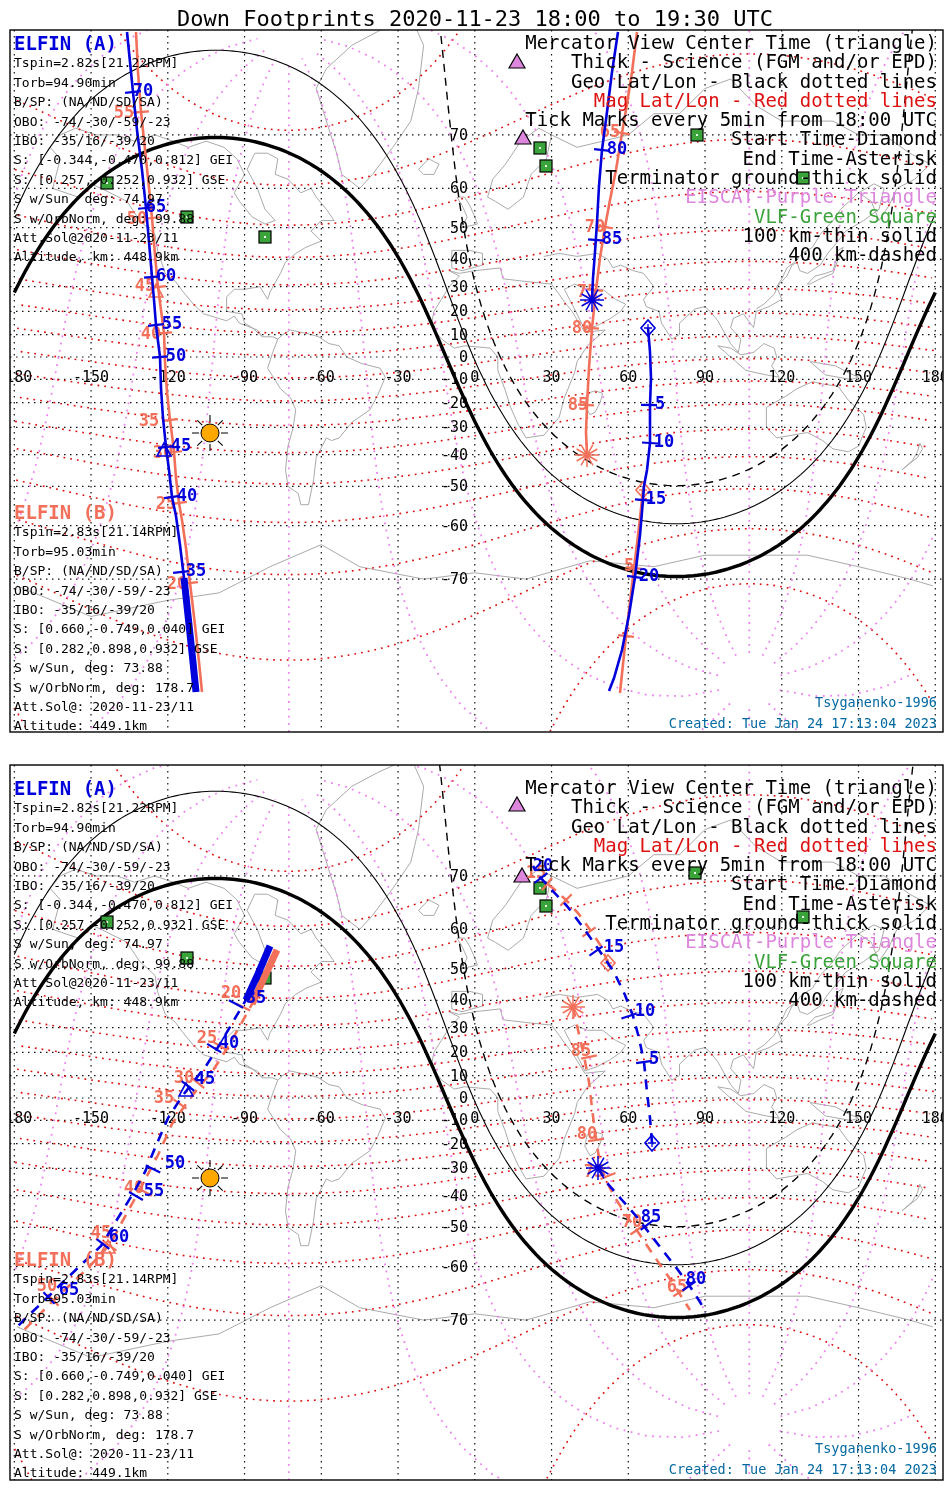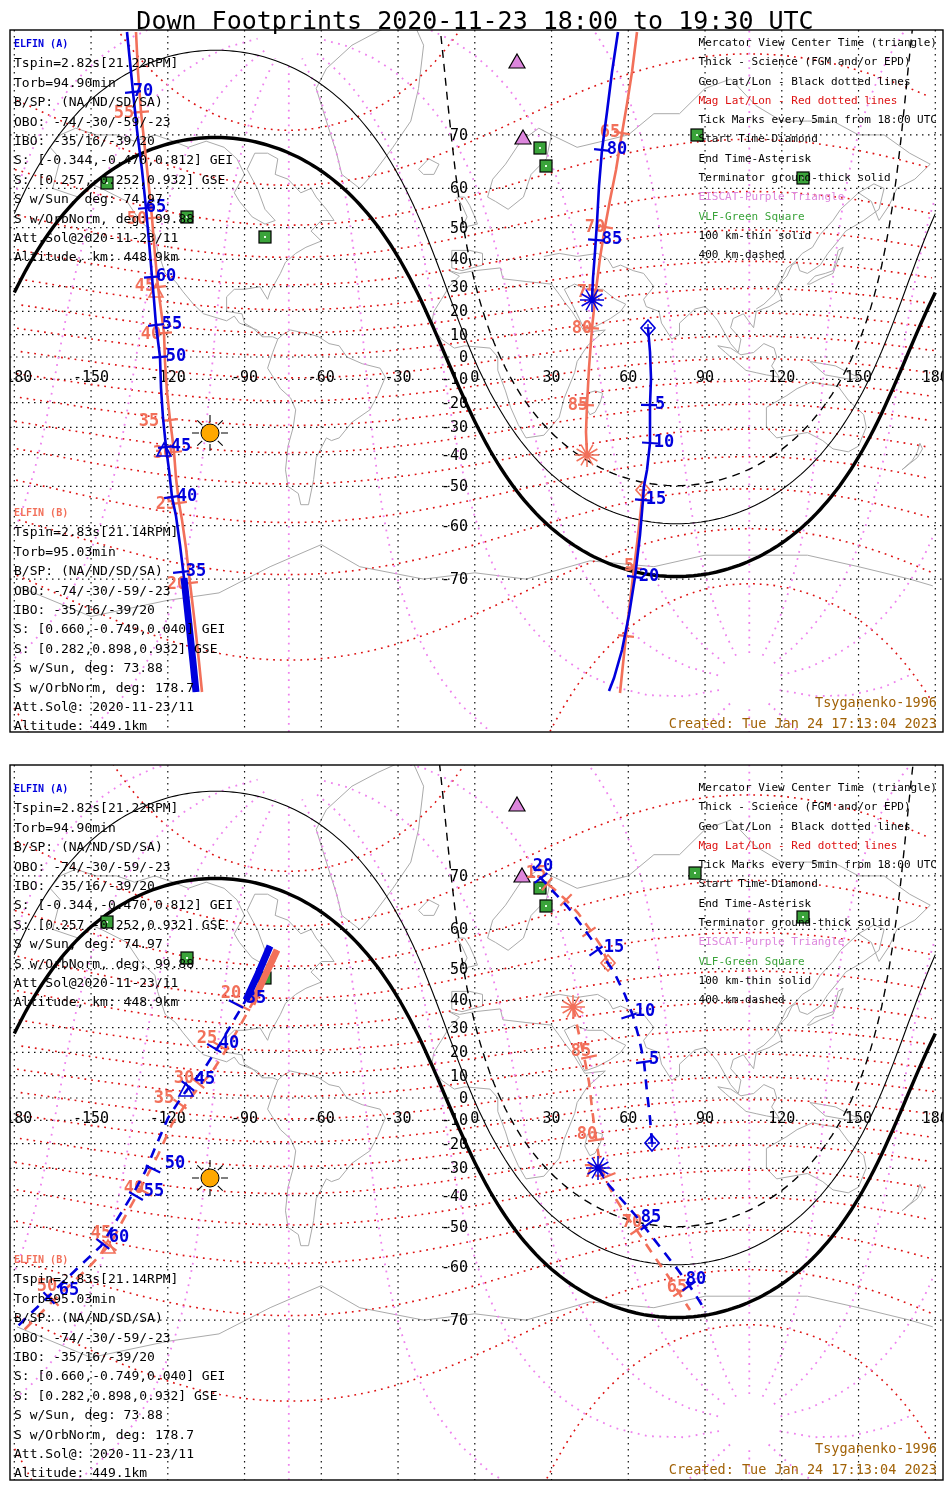--- a/index.html
+++ b/index.html
@@ -1,24 +1,24 @@
 <!DOCTYPE html>
 <html><head>
 <meta charset="utf-8">
 <style>
   html,body{margin:0;padding:0;background:#fff;}
   #stage{position:relative;width:950px;height:1500px;background:#fff;overflow:hidden;
          font-family:"DejaVu Sans Mono","Liberation Mono",monospace;}
   #mapsvg{position:absolute;left:0;top:0;}
-  .ptitle{position:absolute;left:0;width:950px;text-align:center;font-size:25px;color:#000;
+  .ptitle{position:absolute;left:0;width:950px;text-align:center;font-size:22px;color:#000;
           letter-spacing:0px;white-space:pre;}
   .infoblock{position:absolute;font-size:13px;line-height:19.4px;color:#000;white-space:pre;}
-  .infoblock .hdr{font-weight:bold;font-size:10px;}
-  .legendblock{position:absolute;font-size:11px;line-height:19.3px;white-space:pre;margin-left:16px;}
-  .creditblock{position:absolute;text-align:right;font-size:13.5px;line-height:21px;color:#a16207;white-space:pre;}
+  .infoblock .hdr{font-weight:bold;font-size:19px;}
+  .legendblock{position:absolute;text-align:right;font-size:19px;line-height:19.3px;white-space:pre;margin-left:16px;}
+  .creditblock{position:absolute;text-align:right;font-size:13.5px;line-height:21px;color:#0369a1;white-space:pre;}
 </style>
 </head>
 <body>
 
 <div id="stage">
   <svg id="mapsvg" width="950" height="1500">
       <defs>
         <clipPath id="clip0">
           <rect x="10" y="30" width="933" height="702"></rect>
         </clipPath>

